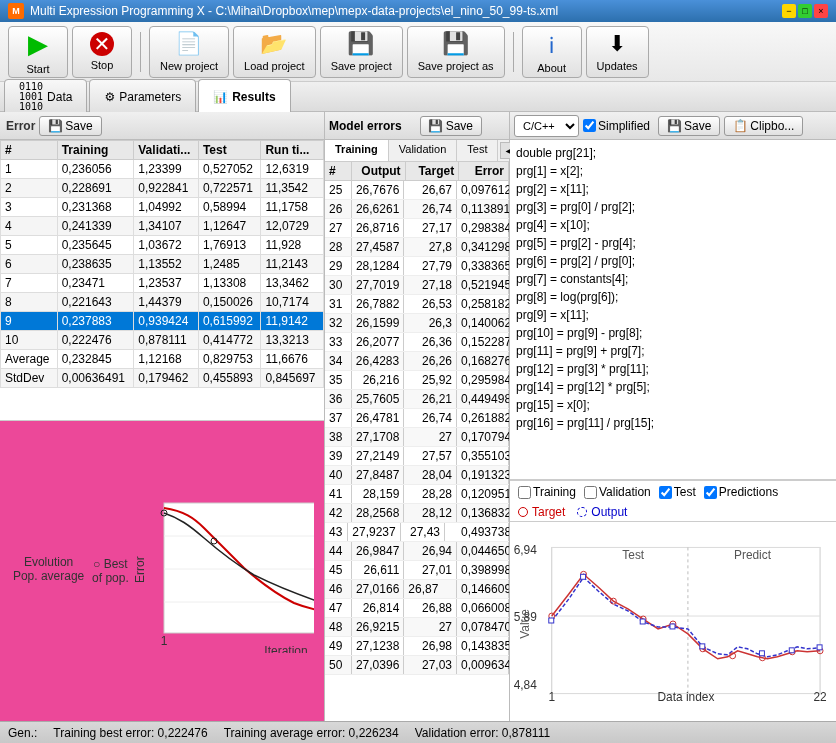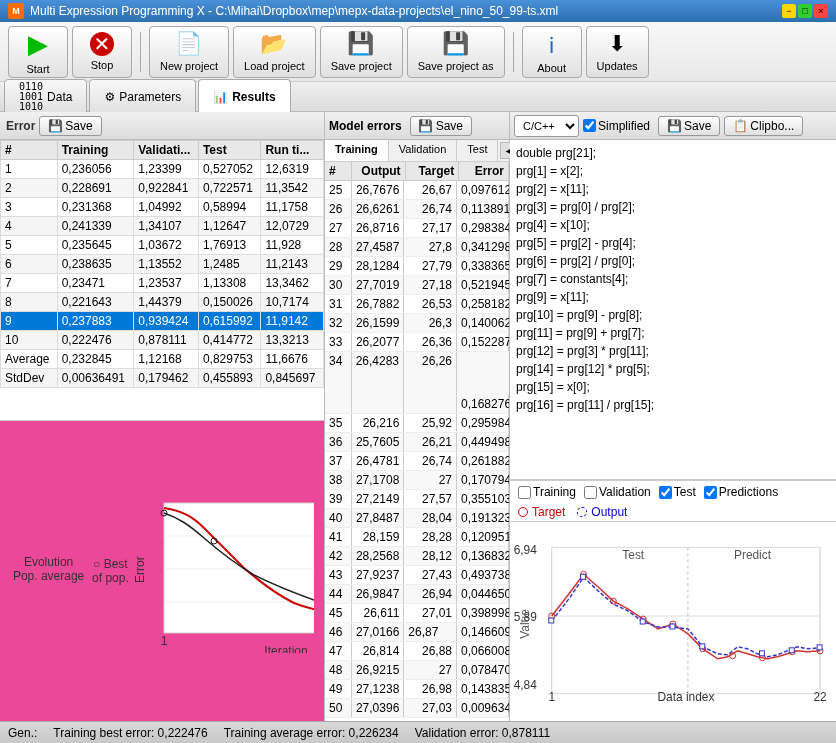--- a/index.html
+++ b/index.html
@@ -139,21 +139,21 @@
       flex-direction: column;
       background: white;
     }
     .model-errors-header {
       background: linear-gradient(to bottom, #f0f0f0, #dcdcdc);
       border-bottom: 1px solid #bbb;
       height: 28px;
       display: flex;
       align-items: center;
       padding: 0 4px;
-      gap: 4px;
+      gap: 14px;
       font-weight: 600;
     }
     .tabs-mini {
       display: flex;
       border-bottom: 1px solid #ccc;
       background: #f0f0f0;
     }
     .tab-mini {
       padding: 3px 10px;
       cursor: pointer;
@@ -518,23 +518,23 @@
     <div class="mini-col err" style="text-align:right;">0,140062</div>
   </div>
         <div class="middle-table-row">
     <div class="mini-col num">33</div>
     <div class="mini-col val" style="text-align:right;">26,2077</div>
     <div class="mini-col val" style="text-align:right;">26,36</div>
     <div class="mini-col err" style="text-align:right;">0,152287</div>
   </div>
         <div class="middle-table-row">
     <div class="mini-col num">34</div>
-    <div class="mini-col val" style="text-align:left;">26,4283</div>
+    <div class="mini-col val" style="text-align:center;">26,4283</div>
     <div class="mini-col val" style="text-align:right;">26,26</div>
-    <div class="mini-col err" style="text-align:right;margin-top:43px;">0,168276</div>
+    <div class="mini-col err" style="text-align:right;">0,168276</div>
   </div>
         <div class="middle-table-row">
     <div class="mini-col num">35</div>
     <div class="mini-col val" style="text-align:right;">26,216</div>
     <div class="mini-col val" style="text-align:right;">25,92</div>
     <div class="mini-col err" style="text-align:right;">0,295984</div>
   </div>
         <div class="middle-table-row">
     <div class="mini-col num">36</div>
     <div class="mini-col val" style="text-align:right;">25,7605</div>
@@ -574,21 +574,21 @@
         <div class="middle-table-row">
     <div class="mini-col num">42</div>
     <div class="mini-col val" style="text-align:right;">28,2568</div>
     <div class="mini-col val" style="text-align:right;">28,12</div>
     <div class="mini-col err" style="text-align:right;">0,136832</div>
   </div>
         <div class="middle-table-row">
     <div class="mini-col num">43</div>
     <div class="mini-col val" style="text-align:right;">27,9237</div>
     <div class="mini-col val" style="text-align:right;">27,43</div>
-    <div class="mini-col err" style="text-align:left;">0,493738</div>
+    <div class="mini-col err" style="text-align:left;margin-left:12px;">0,493738</div>
   </div>
         <div class="middle-table-row">
     <div class="mini-col num">44</div>
     <div class="mini-col val" style="text-align:right;">26,9847</div>
     <div class="mini-col val" style="text-align:right;">26,94</div>
     <div class="mini-col err" style="text-align:right;">0,044650</div>
   </div>
         <div class="middle-table-row">
     <div class="mini-col num">45</div>
     <div class="mini-col val" style="text-align:right;">26,611</div>
@@ -649,20 +649,21 @@
     </div>
     <div class="code-area" id="code-area" style="height:calc(100% - 28px - 200px - 30px); overflow-y:auto; border-bottom:1px solid #ccc;">
     <div>double prg[21];</div>
         <div>prg[1] = x[2];</div>
         <div>prg[2] = x[11];</div>
         <div>prg[3] = prg[0] / prg[2];</div>
         <div>prg[4] = x[10];</div>
         <div>prg[5] = prg[2] - prg[4];</div>
         <div>prg[6] = prg[2] / prg[0];</div>
         <div>prg[7] = constants[4];</div>
+        <div>prg[8] = log(prg[6]);</div>
         <div>prg[9] = x[11];</div>
         <div>prg[10] = prg[9] - prg[8];</div>
         <div>prg[11] = prg[9] + prg[7];</div>
         <div>prg[12] = prg[3] * prg[11];</div>
         <div>prg[14] = prg[12] * prg[5];</div>
         <div>prg[15] = x[0];</div>
         <div>prg[16] = prg[11] / prg[15];</div>
       </div>
 
     <div class="chart-checkboxes">

